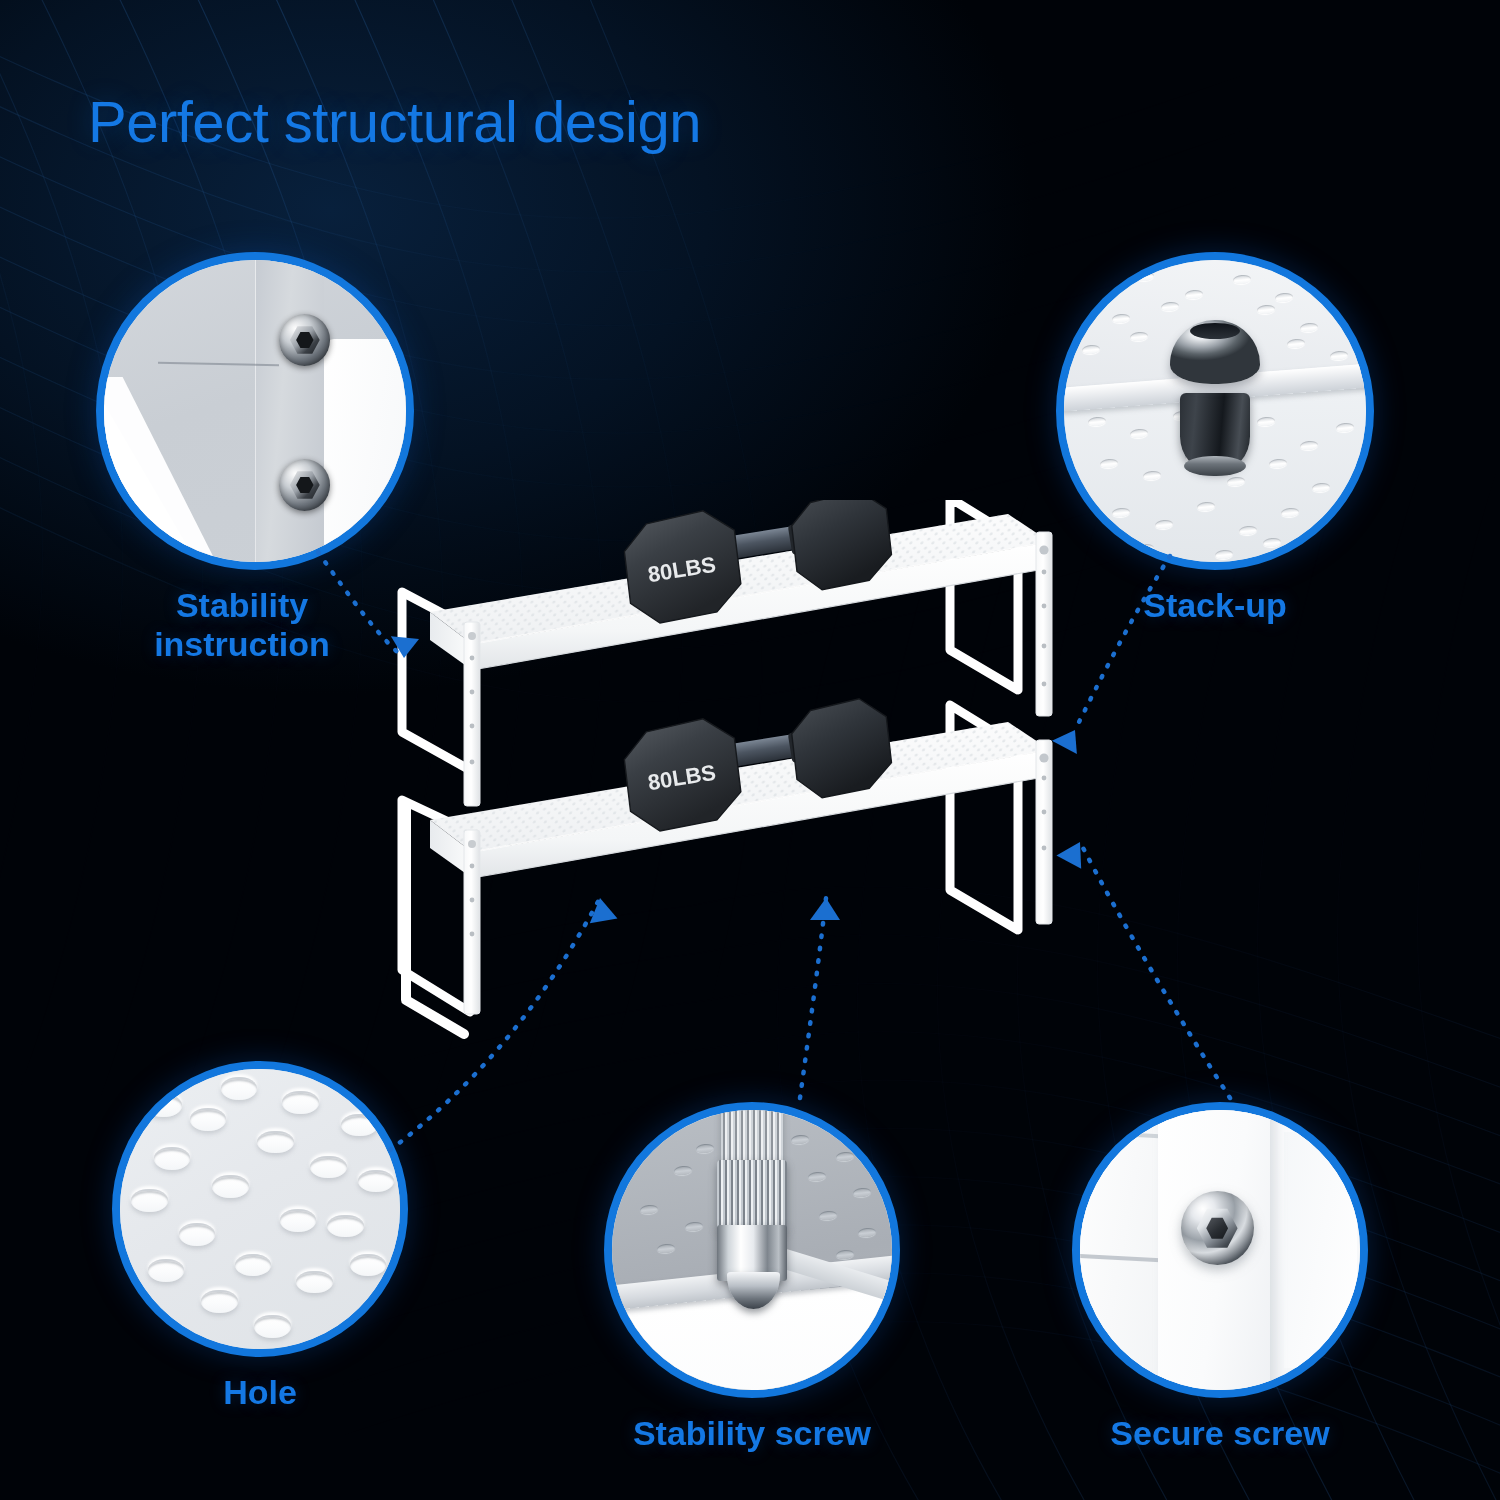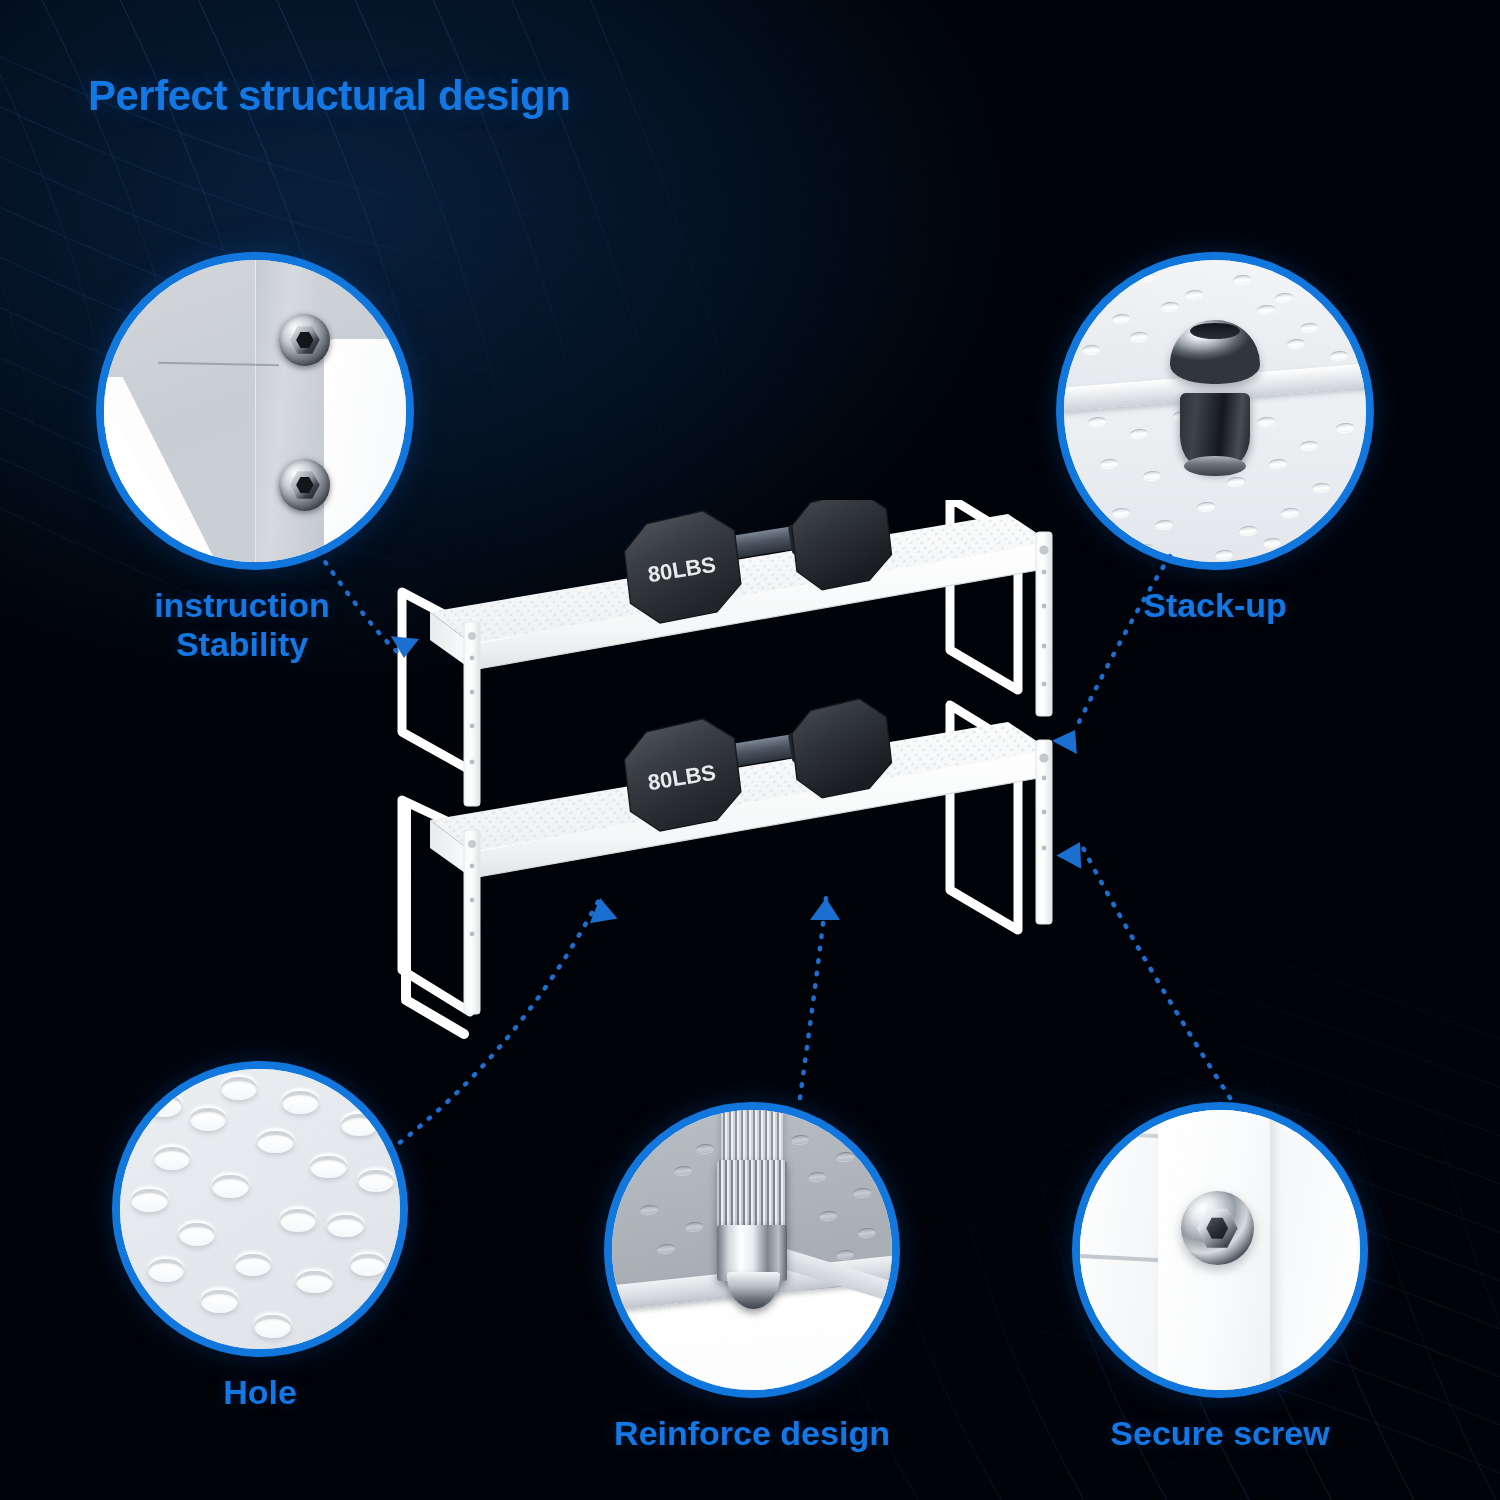--- a/index.html
+++ b/index.html
@@ -19,23 +19,23 @@
       radial-gradient(ellipse 900px 620px at 22% 14%, #08203c 0%, #041223 42%, #000308 78%),
       radial-gradient(ellipse 1000px 700px at 86% 92%, #061a30 0%, #03101d 45%, #000206 80%),
       #000205;
     overflow:hidden;
   }
   .bgmesh{ position:absolute; inset:0; pointer-events:none; }
 
   
   #title{
     position:absolute;
-    left:88px; top:72px;
-    font-size:42px;
-    font-weight:700;
+    left:88px; top:88px;
+    font-size:58px;
+    font-weight:400;
     letter-spacing:-0.5px;
     color:#1478e4;
     white-space:nowrap;
     text-shadow:0 0 24px rgba(18,110,220,.30);
   }
 
   
   .callout{ position:absolute; }
   .bubble{
     position:relative;
@@ -352,22 +352,22 @@
         <div class="b1-white-lower"></div>
         <div class="b1-white-lower2"></div>
         <div class="b1-right-white"></div>
         <div class="b1-post"></div>
         <div class="b1-seam"></div>
         <div class="hexscrew" id="b1s1"></div>
         <div class="hexscrew" id="b1s2"></div>
       </div>
     </div>
     <div class="cap two">
+      <div>Stability</div>
       <div>instruction</div>
-      <div>Stability</div>
     </div>
   </div>
 
   <div class="callout" id="c-stackup">
     <div class="bubble">
       <div class="scene">
         <div class="b2-top"></div>
         <div class="b2-bot"></div>
         <div class="perf" id="perf2">
             <i style="left: 10%; top: 8%;"></i>
@@ -472,21 +472,21 @@
           </div>
         <div class="b4-white"></div>
         <div class="b4-ledge"></div>
         <div class="b4-ledge2"></div>
         <div class="b4-knurl"></div>
         <div class="b4-knurl2"></div>
         <div class="b4-chrome"></div>
         <div class="b4-cap"></div>
       </div>
     </div>
-    <div class="cap">Reinforce design</div>
+    <div class="cap">Stability screw</div>
   </div>
 
   <div class="callout" id="c-secure">
     <div class="bubble">
       <div class="scene">
         <div class="b5-bg"></div>
         <div class="b5-panelL"></div>
         <div class="b5-edge2"></div>
         <div class="b5-edge"></div>
         <div class="b5-panelR"></div>

